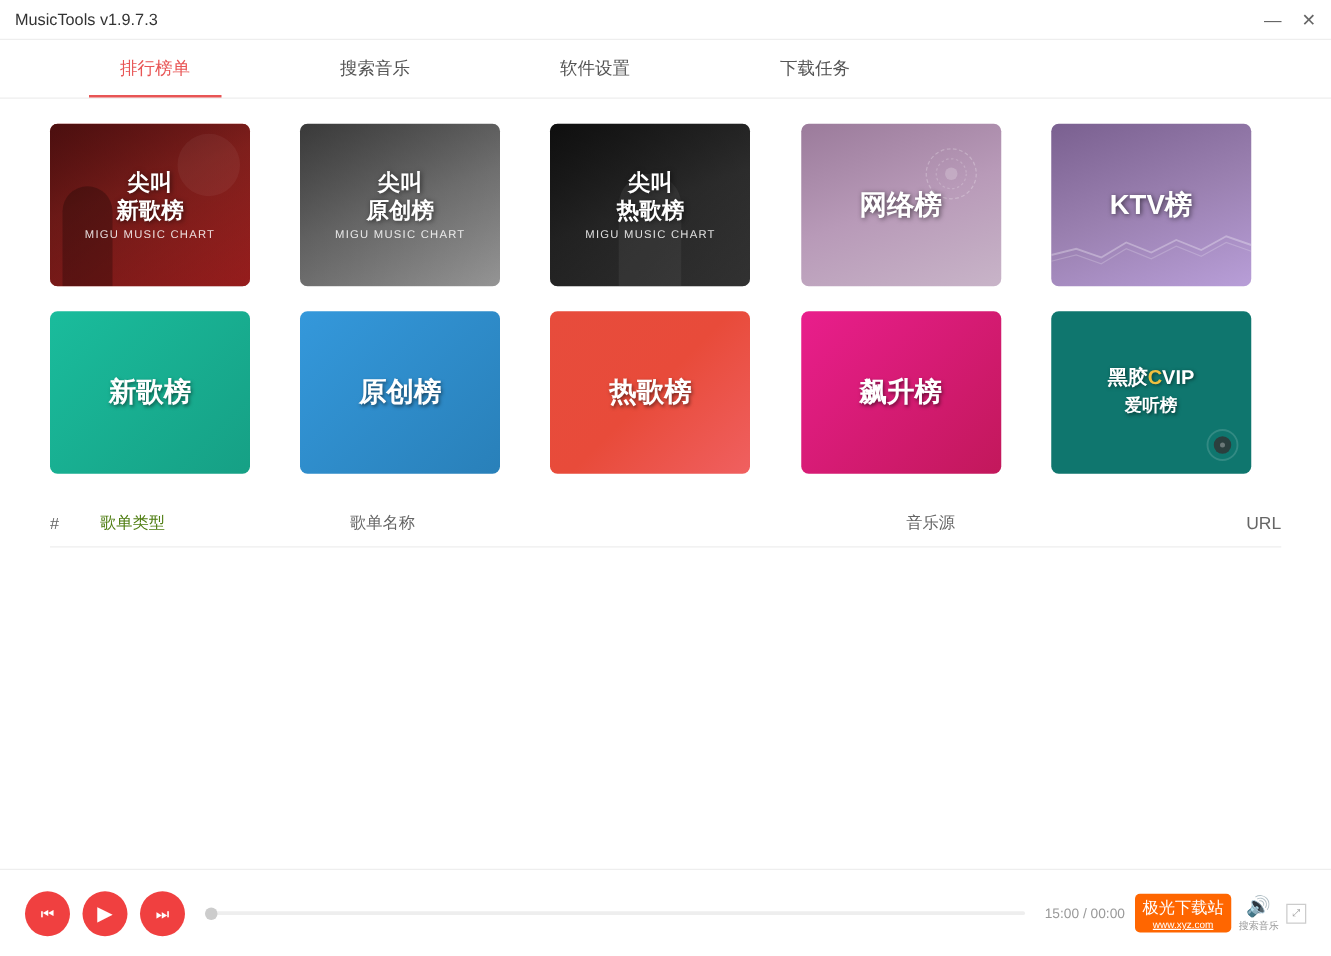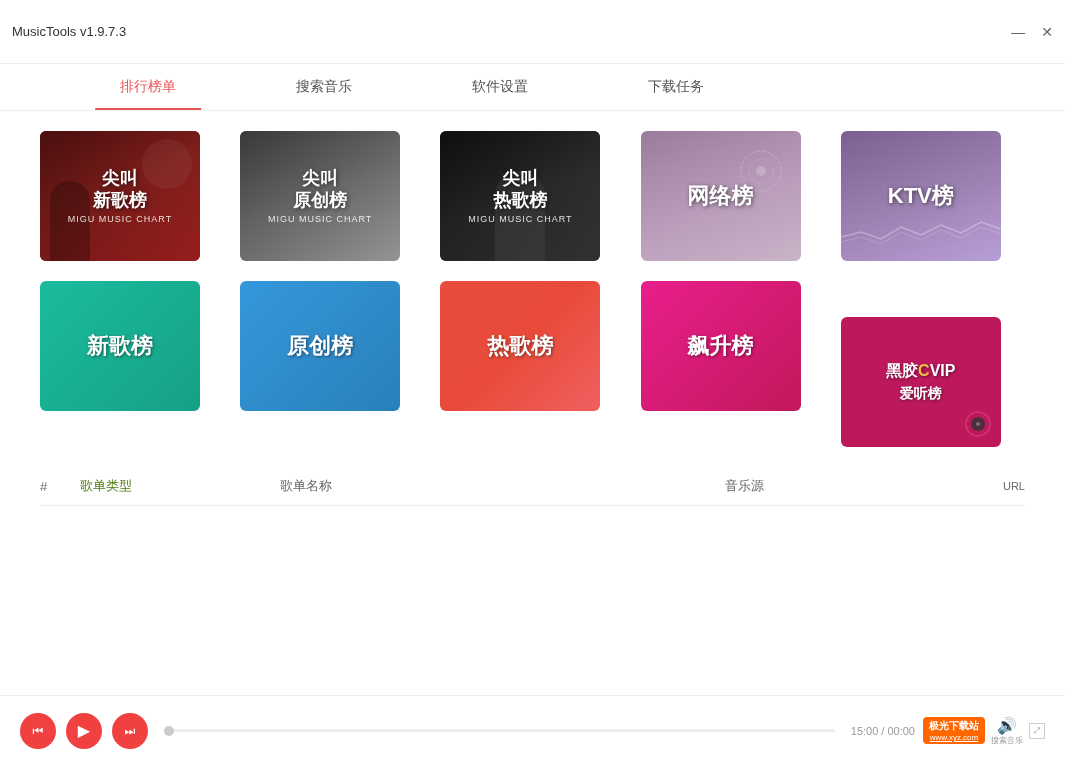--- a/index.html
+++ b/index.html
@@ -11,21 +11,21 @@
       overflow: hidden;
       display: flex;
       flex-direction: column;
     }
 
     
     .titlebar {
       display: flex;
       align-items: center;
       justify-content: space-between;
-      padding: 24px 12px;
+      padding: 8px 12px;
       background: #fff;
       border-bottom: 1px solid #eee;
       flex-shrink: 0;
     }
     .titlebar-title {
       font-size: 13px;
       color: #333;
     }
     .titlebar-controls {
       display: flex;
@@ -40,21 +40,21 @@
       border: none;
       line-height: 1;
     }
 
     
     .nav-tabs {
       display: flex;
       align-items: flex-start;
       border-bottom: 1px solid #eee;
       flex-shrink: 0;
-      padding: 0 60px;
+      padding: 0 36px;
     }
     .nav-tab {
       padding: 14px 60px;
       font-size: 14px;
       color: #555;
       cursor: pointer;
       position: relative;
       white-space: nowrap;
     }
     .nav-tab.active {
@@ -116,22 +116,21 @@
     .card-yuanchuang2 {
       background: linear-gradient(135deg, #3498db, #2980b9);
     }
     .card-rege2 {
       background: linear-gradient(135deg, #e74c3c, #e84b3a, #f06060);
     }
     .card-piaosheng {
       background: linear-gradient(135deg, #e91e8c, #c2185b);
     }
     .card-heijiao {
-      background: #be185d;
-      margin-top: 36px;
+      background: #0f766e;
     }
 
     .card-label {
       position: relative;
       z-index: 1;
       color: #fff;
       font-weight: bold;
       font-size: 22px;
       text-align: center;
       text-shadow: 1px 1px 3px rgba(0,0,0,0.5);
@@ -161,21 +160,21 @@
       font-size: 13px;
       color: #666;
     }
     .th-source {
       width: 180px;
       font-size: 13px;
       color: #666;
     }
     .th-url {
       width: 120px;
-      font-size: 11px;
+      font-size: 14px;
       color: #666;
       text-align: right;
     }
 
     
     .player-bar {
       background: #fff;
       border-top: 1px solid #eee;
       padding: 10px 20px;
       display: flex;
@@ -456,21 +455,21 @@
       </div>
     </div>
   </div>
 
   <div class="player-right">
     <span class="player-time">15:00 / 00:00</span>
 
     <div style="display:flex;align-items:center;gap:6px;">
 
       <div style="background:#ff6600;border-radius:4px;padding:2px 6px;display:flex;flex-direction:column;align-items:center;">
-        <span style="font-size:10px;color:#fff;font-weight:bold;">极光下载站</span>
+        <span style="font-size:13px;color:#fff;font-weight:normal;">极光下载站</span>
         <span style="font-size:8px;color:#fff;text-decoration:underline;">www.xyz.com</span>
       </div>
 
       <div class="mute-btn">
         <span class="mute-icon">🔊</span>
         <span style="font-size:8px;color:#999;">搜索音乐</span>
       </div>
 
       <div style="width:16px;height:16px;border:1px solid #ccc;display:flex;align-items:center;justify-content:center;cursor:pointer;">
         <span style="font-size:8px;color:#999;">⤢</span>

